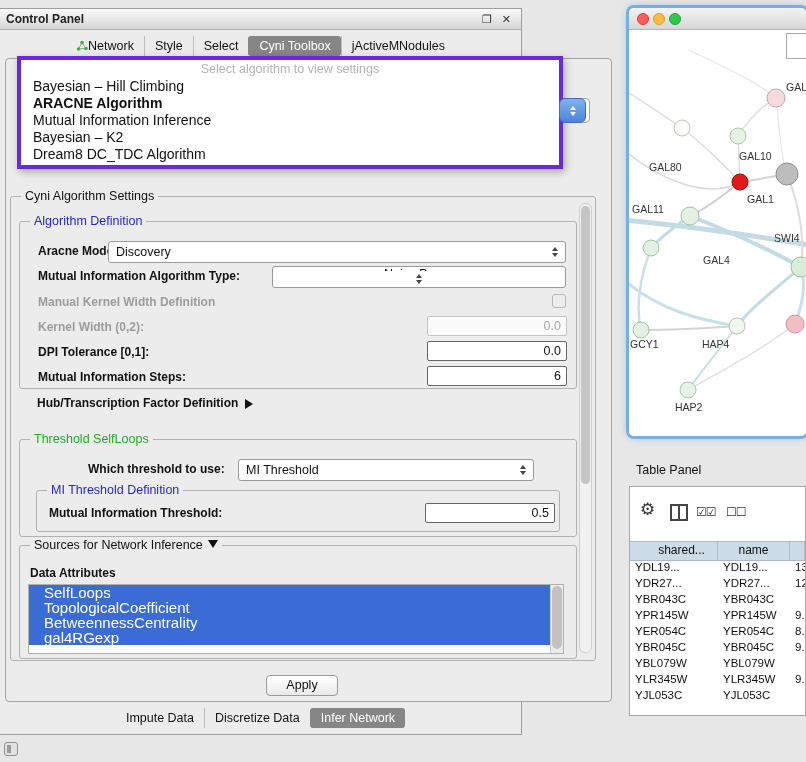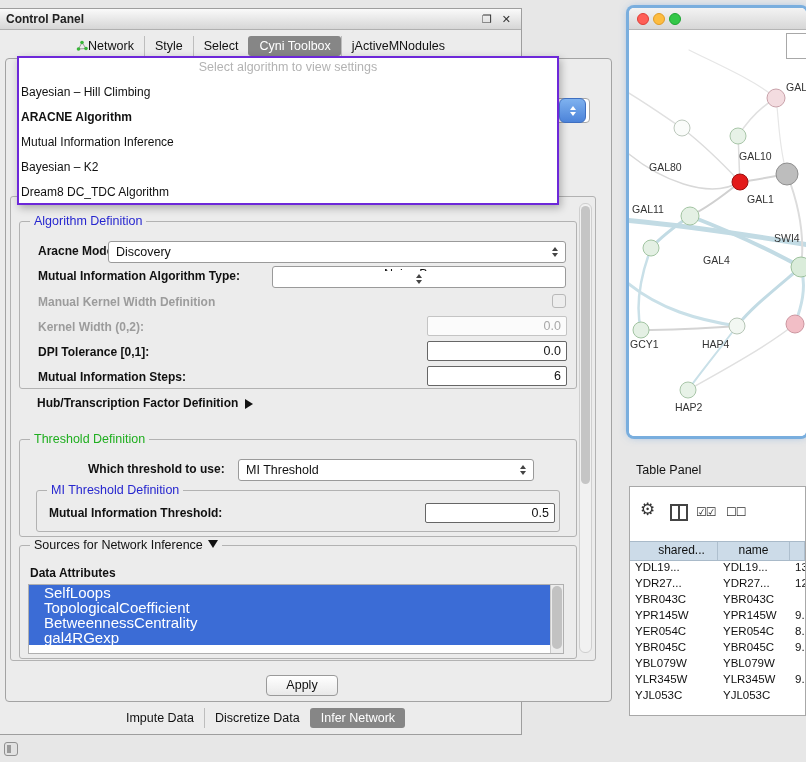--- a/index.html
+++ b/index.html
@@ -21,24 +21,24 @@
       border-radius:4px;background:#ececec;box-sizing:border-box;}
   
   .combo-frag{position:absolute;left:18px;top:89px;width:572px;height:25px;background:#fff;
       border:1px solid #a8a8a8;border-radius:4px;z-index:1;box-sizing:border-box;}
   .combo-btn-blue{position:absolute;left:559px;top:89px;width:27px;height:25px;border-radius:6px;
       background:linear-gradient(#7fb2ef,#4c83d9);border:1px solid #3f6fc0;z-index:6;box-sizing:border-box;
       display:flex;flex-direction:column;align-items:center;justify-content:center;gap:2px;}
   .wtri-up{width:0;height:0;border:3.5px solid transparent;border-bottom:4.5px solid #fff;}
   .wtri-down{width:0;height:0;border:3.5px solid transparent;border-top:4.5px solid #fff;}
   
-  .popup{position:absolute;left:17px;top:47px;width:538px;background:#fff;border:2px solid #6d28d9;
+  .popup{position:absolute;left:17px;top:47px;width:538px;background:#fff;border:4px solid #6d28d9;
       box-shadow:2px 3px 8px rgba(0,0,0,.28);z-index:5;padding-bottom:2px;}
   .popup-header{color:#b3b3b3;text-align:center;font-size:12.5px;height:18px;line-height:18px;}
-  .popup-item{font-size:12px;height:17px;line-height:17px;padding-left:2px;white-space:nowrap;margin-top:8px;}
+  .popup-item{font-size:14px;height:17px;line-height:17px;padding-left:12px;white-space:nowrap;}
   .popup-item.bold{font-weight:bold;}
   
   .grp{position:absolute;border:1px solid #b2b2b2;border-radius:3px;box-sizing:border-box;}
   .grp-title{position:absolute;top:-8px;left:10px;background:#ececec;padding:0 4px;font-size:12.5px;white-space:nowrap;}
   .blue{color:#2626cf;} .green{color:#1fae1f;}
   .lbl{position:absolute;font-weight:bold;font-size:12px;white-space:nowrap;color:#111;}
   .lbl.dis{color:#9c9c9c;}
   .combo{position:absolute;height:22px;background:#fff;border:1px solid #9a9a9a;border-radius:3px;
       display:flex;align-items:center;padding:0 7px;font-size:12.5px;box-sizing:border-box;}
   .combo .ctext{flex:1;white-space:nowrap;overflow:hidden;}
@@ -176,21 +176,21 @@
 
       <span class="lbl" style="left:18px;top:148px;">Mutual Information Steps:</span>
       <div class="tfield" style="left:407px;top:144px;width:140px;">6</div>
     </div>
 
     <span class="lbl" style="left:26px;top:199px;">
       <span>Hub/Transcription Factor Definition</span><span class="tri-right"></span>
     </span>
 
     <div class="grp" style="left:8px;top:242px;width:558px;height:98px;">
-      <span class="grp-title green">Threshold Definition</span>
+      <span class="grp-title green">Threshold SelfLoops</span>
 
       <span class="lbl" style="left:68px;top:22px;">Which threshold to use:</span>
       <div class="combo" style="left:218px;top:19px;width:296px;">
         <span class="ctext">MI Threshold</span>
         <span class="arrows">
             <i class="tri-up"></i>
             <i class="tri-down"></i>
           </span>
       </div>
 

